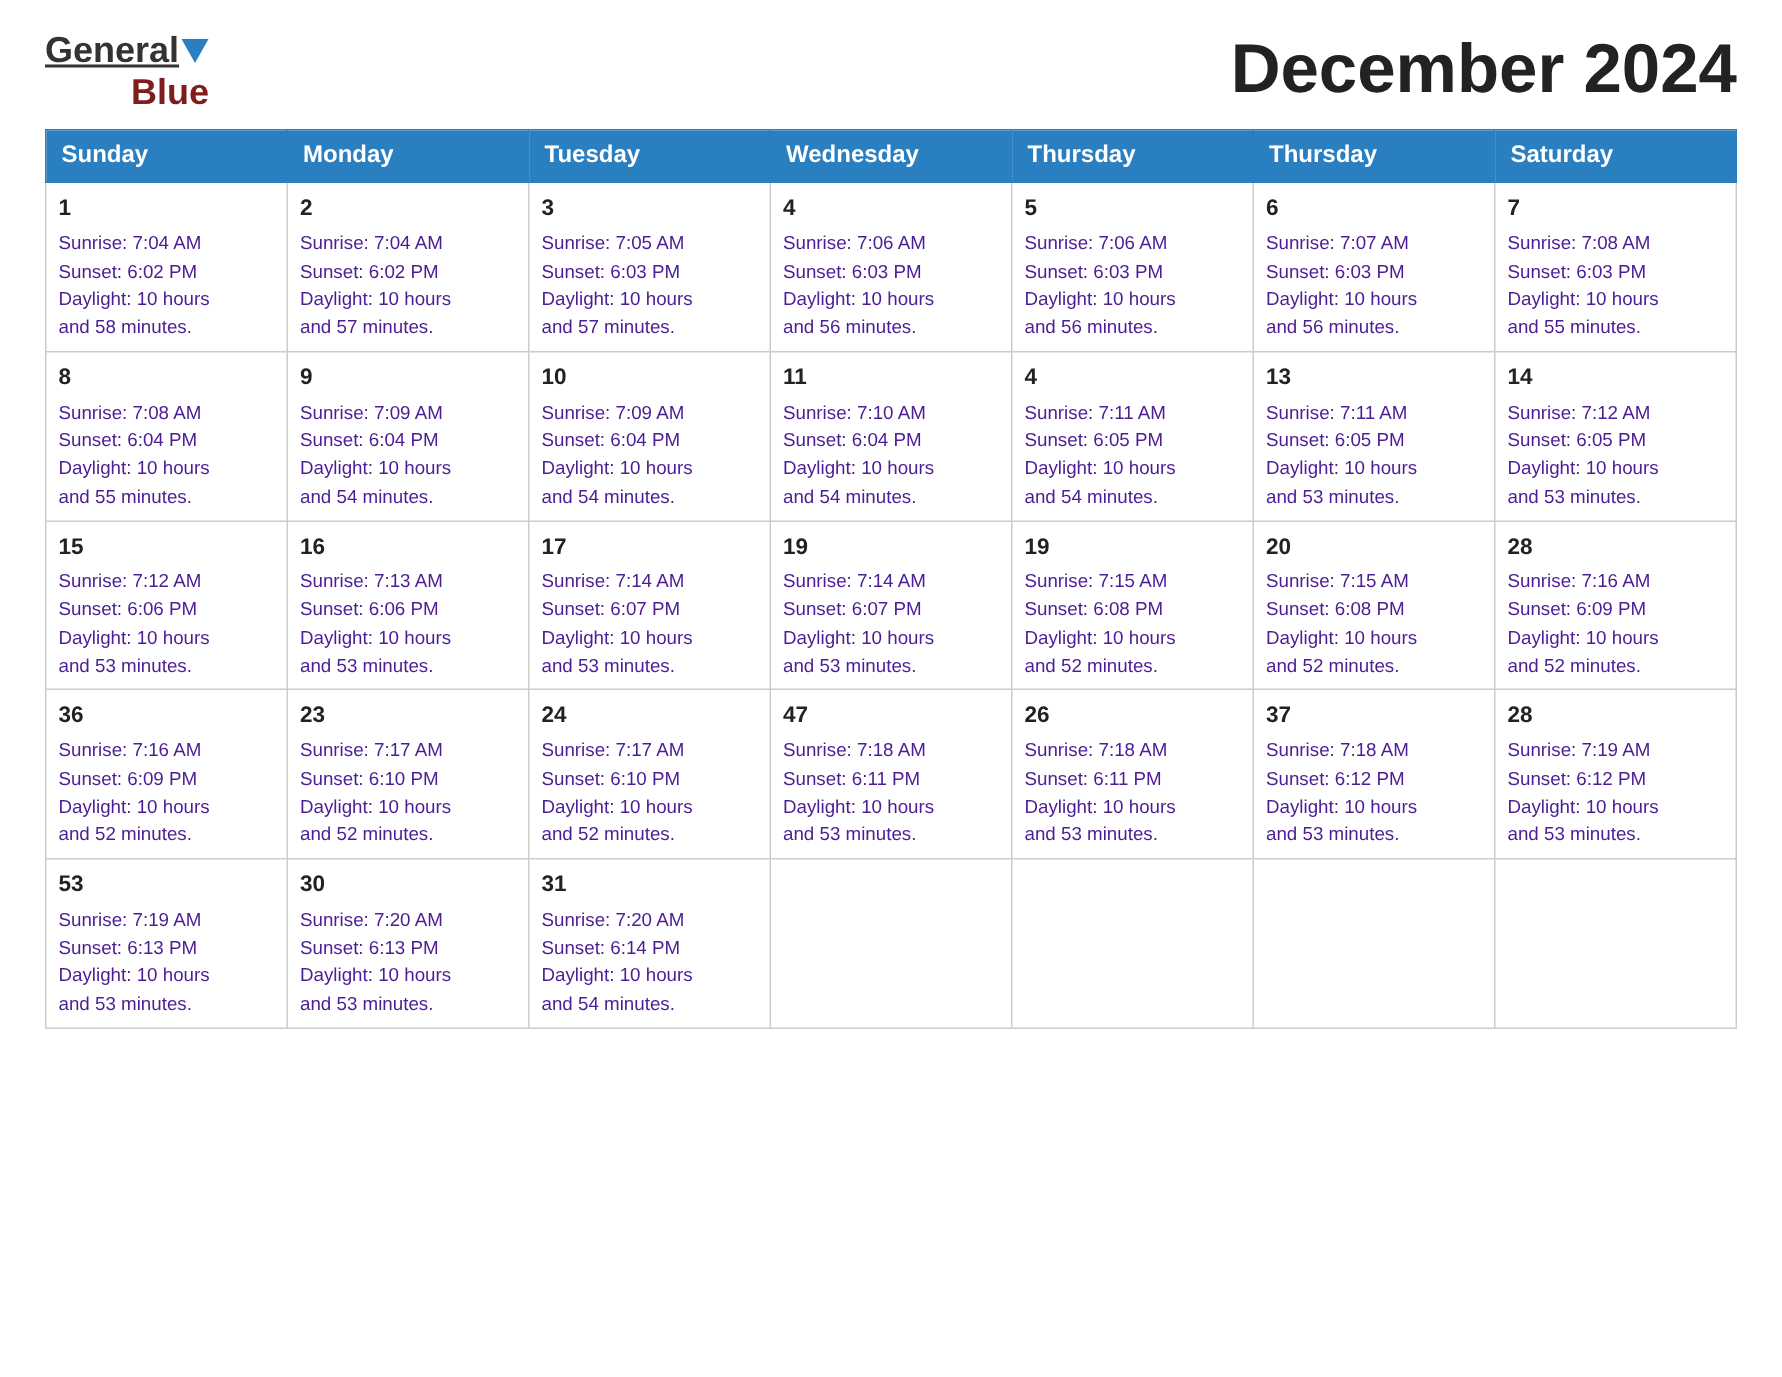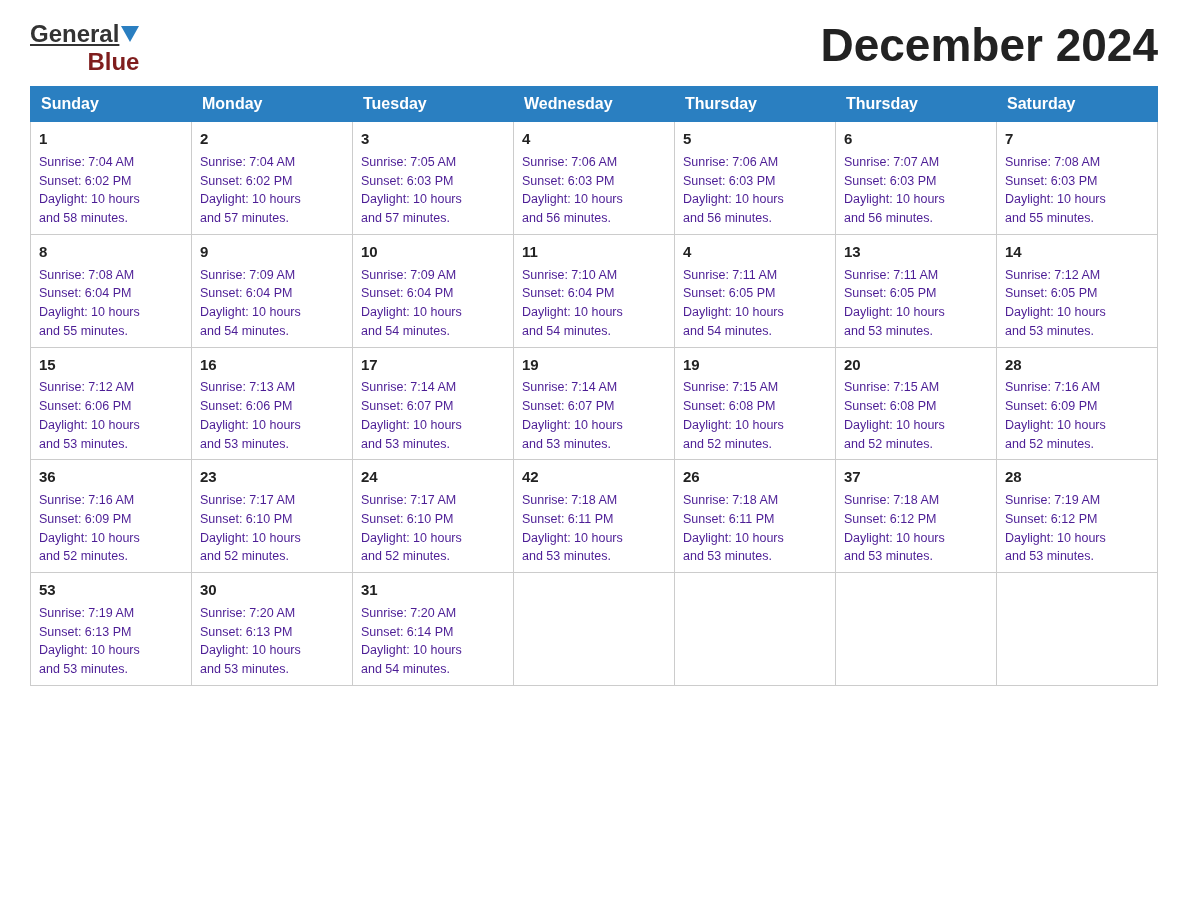--- a/index.html
+++ b/index.html
@@ -232,21 +232,21 @@
         </td>
         <td>
           <span class="day-number">23</span>
           <div class="day-info">Sunrise: 7:17 AM<br>Sunset: 6:10 PM<br>Daylight: 10 hours<br>and 52 minutes.</div>
         </td>
         <td>
           <span class="day-number">24</span>
           <div class="day-info">Sunrise: 7:17 AM<br>Sunset: 6:10 PM<br>Daylight: 10 hours<br>and 52 minutes.</div>
         </td>
         <td>
-          <span class="day-number">42</span>
+          <span class="day-number">47</span>
           <div class="day-info">Sunrise: 7:18 AM<br>Sunset: 6:11 PM<br>Daylight: 10 hours<br>and 53 minutes.</div>
         </td>
         <td>
           <span class="day-number">26</span>
           <div class="day-info">Sunrise: 7:18 AM<br>Sunset: 6:11 PM<br>Daylight: 10 hours<br>and 53 minutes.</div>
         </td>
         <td>
           <span class="day-number">37</span>
           <div class="day-info">Sunrise: 7:18 AM<br>Sunset: 6:12 PM<br>Daylight: 10 hours<br>and 53 minutes.</div>
         </td>

